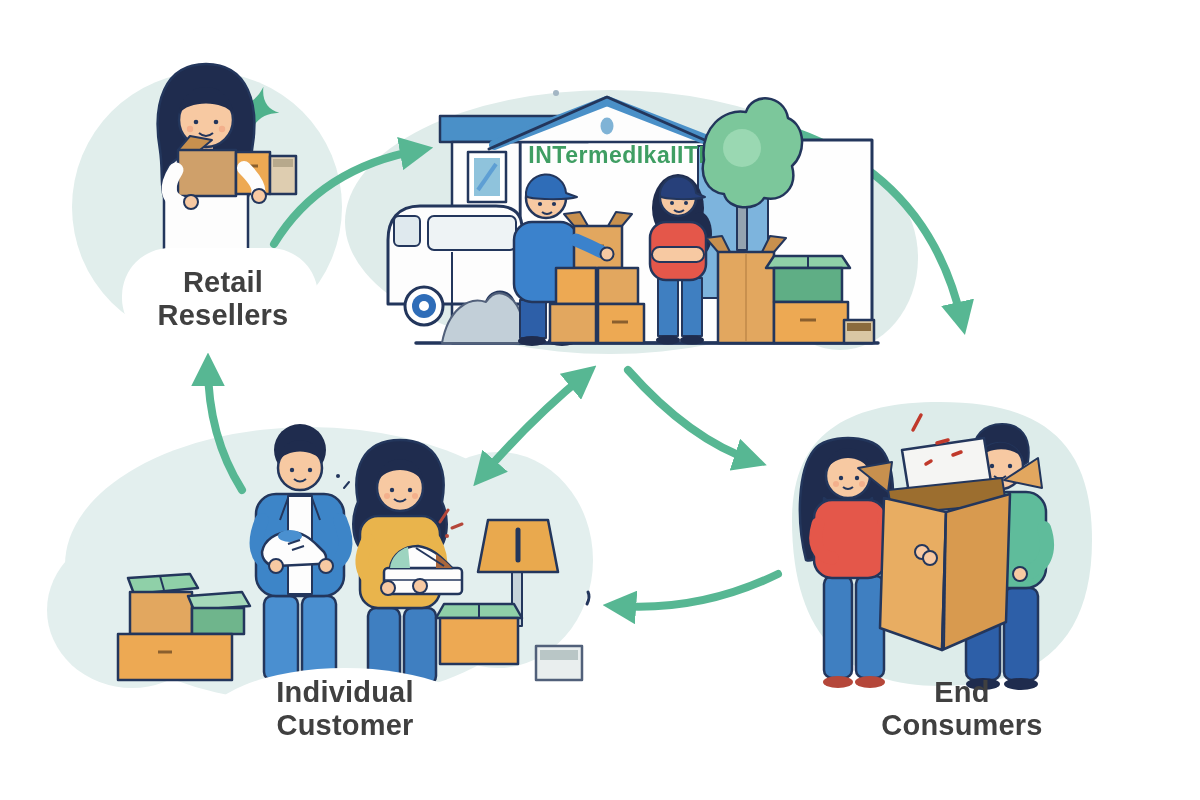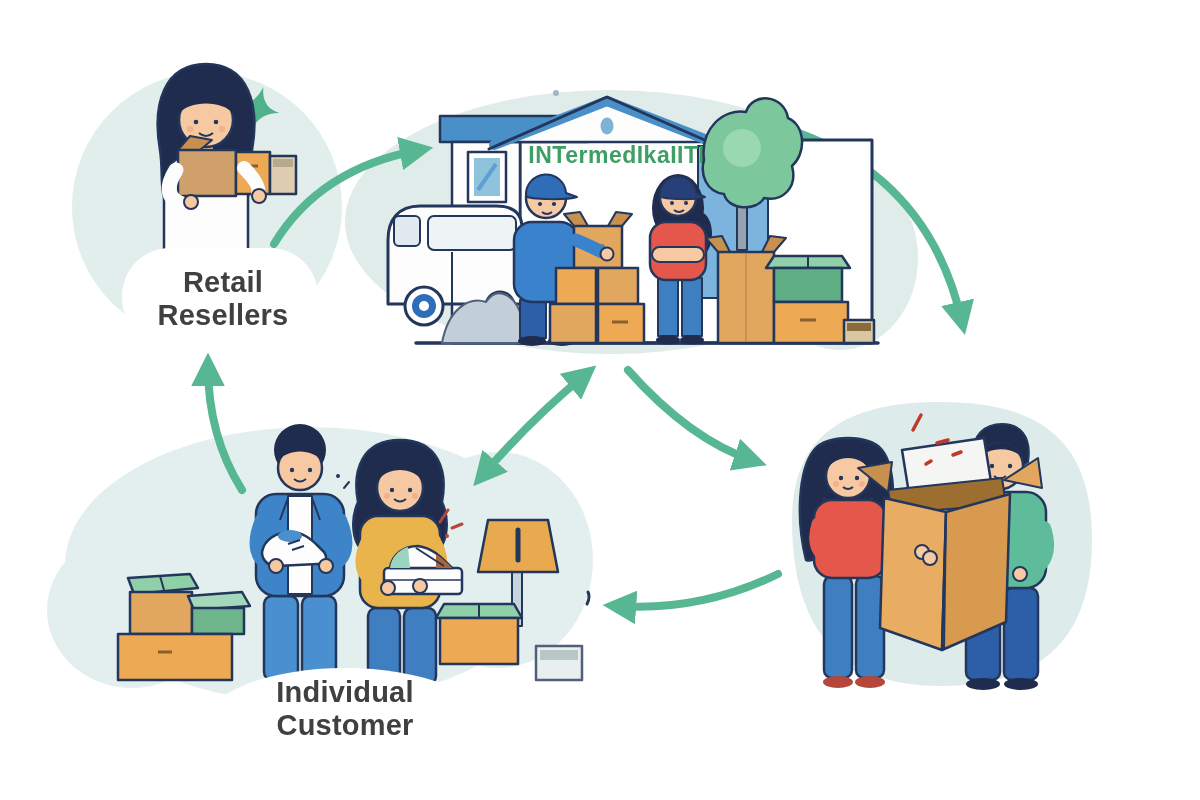--- a/index.html
+++ b/index.html
@@ -328,14 +328,18 @@
 <div class="node-label" style="left:223px;top:266px;">
   <div>Retail</div>
   <div>Resellers</div>
 </div>
 
 <div class="node-label" style="left:345px;top:676px;">
   <div>Individual</div>
   <div>Customer</div>
 </div>
 
-
+<div class="node-label" style="left:962px;top:676px;">
+  <div>End</div>
+  <div>Consumers</div>
 </div>
 
+</div>
+
 </body></html>

